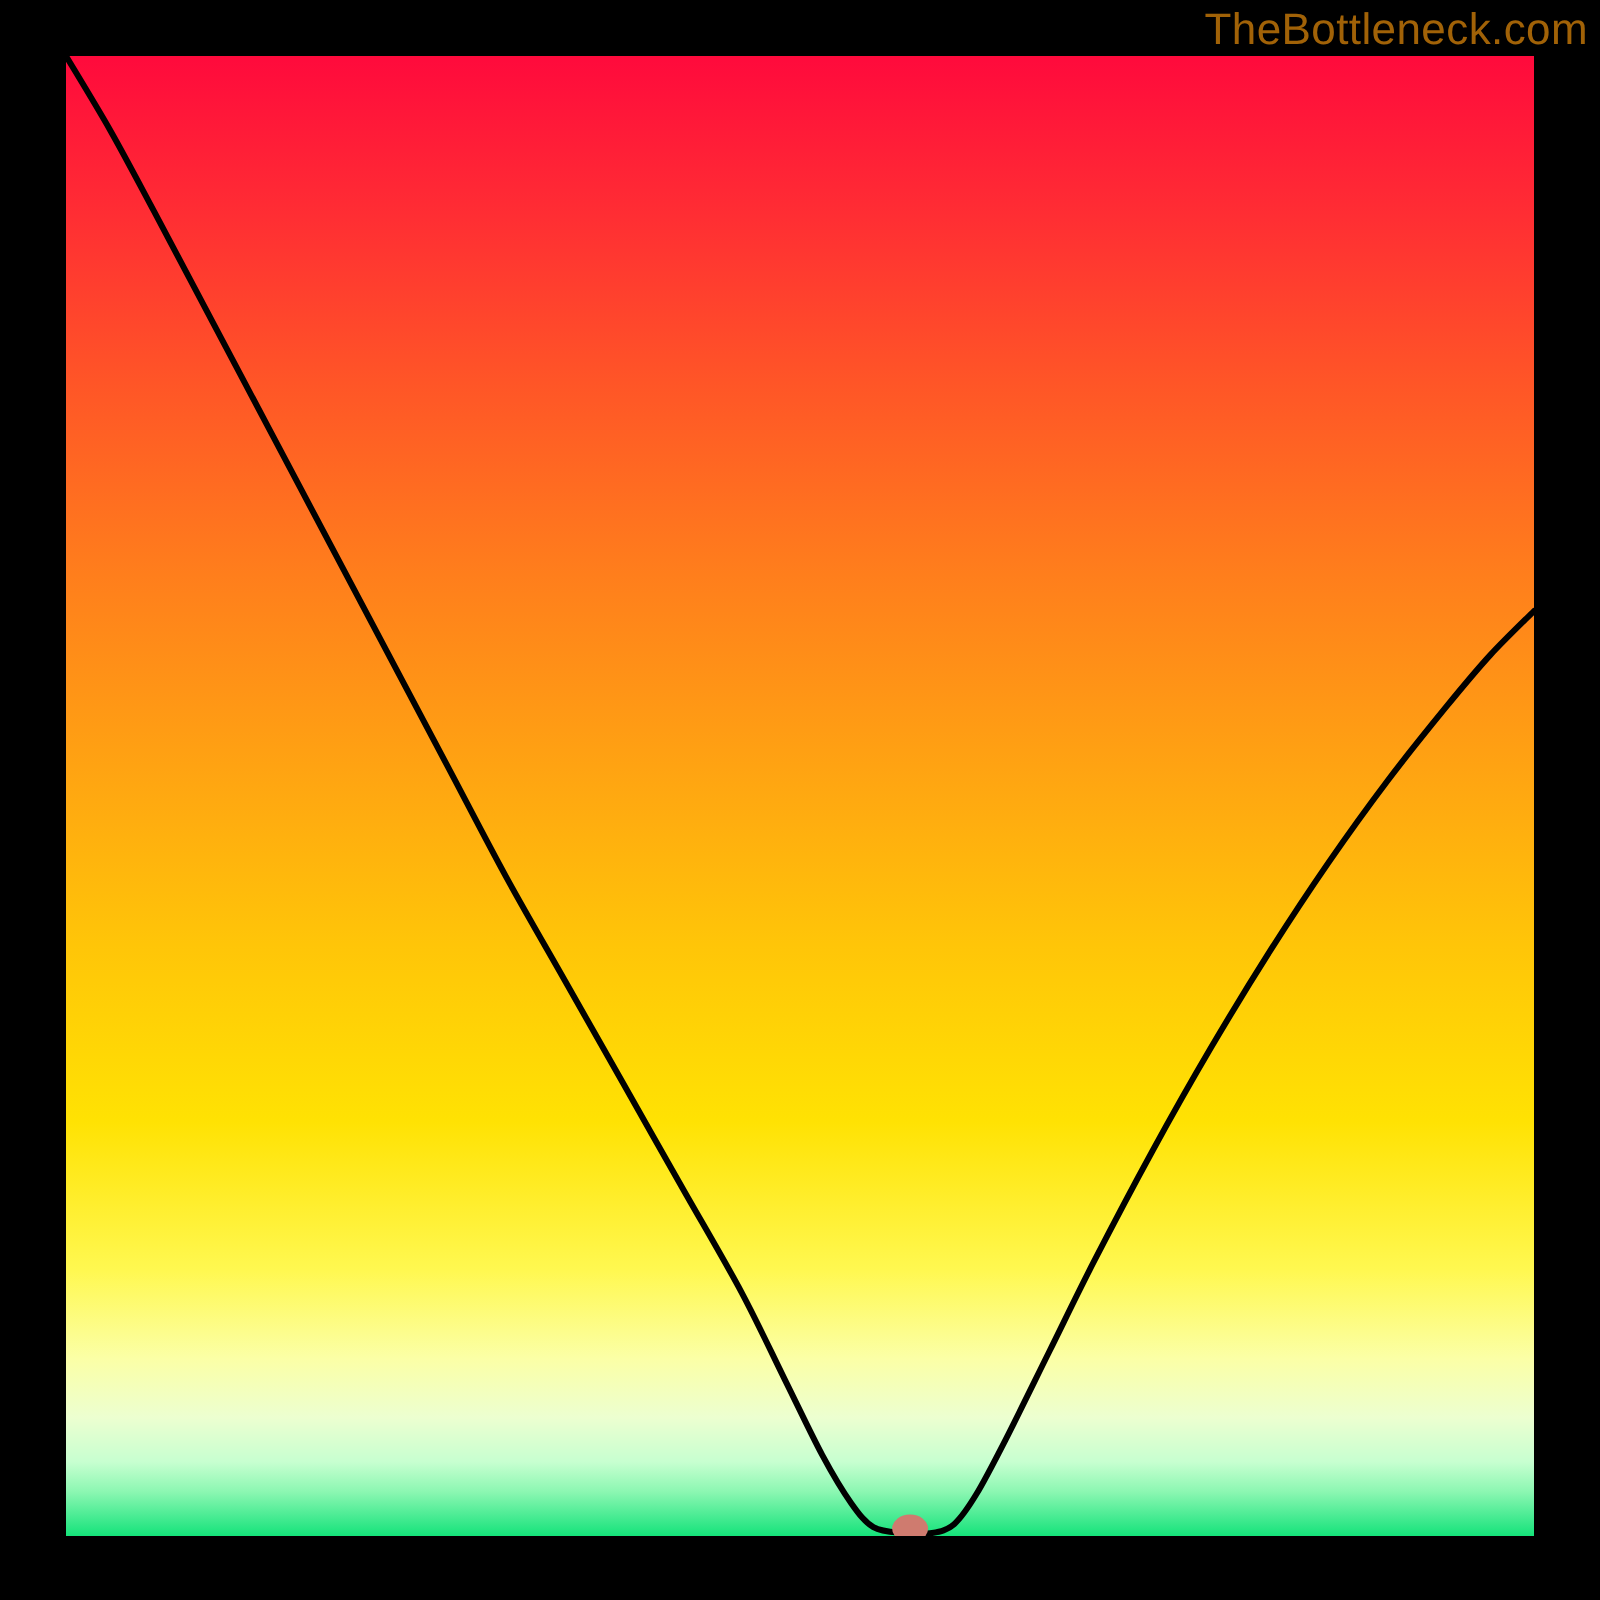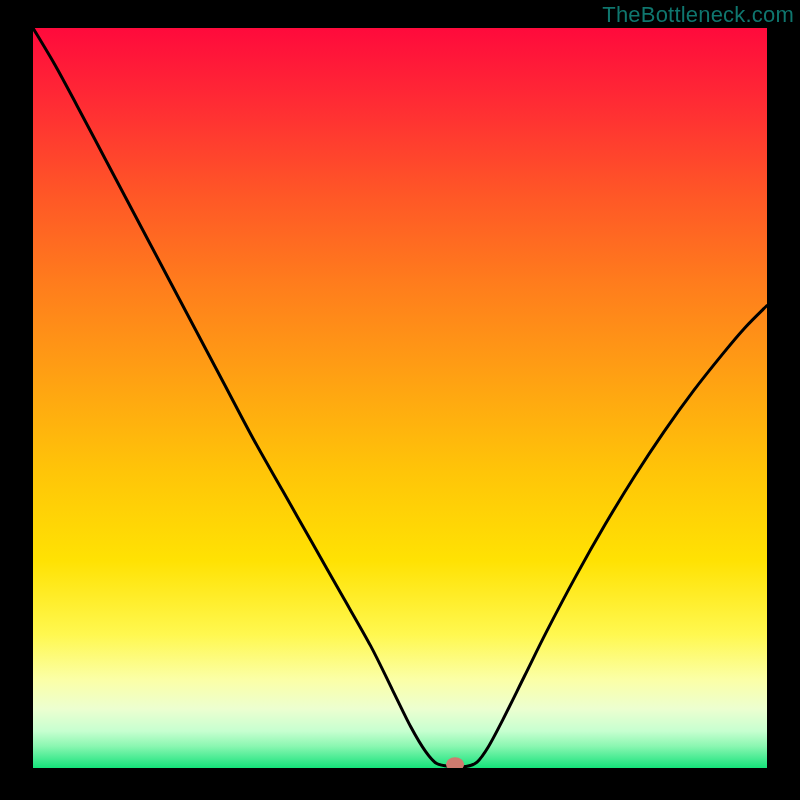--- a/index.html
+++ b/index.html
@@ -32,21 +32,21 @@
       #c7ffd0 95%,
       #8cf7b2 97%,
       #3ce98d 99%,
       #15e37a 100%
     );
   }
   .watermark {
     position: absolute;
     top: 2px;
     right: 6px;
-    color: #0f766e;
+    color: #a16207;
     font-family: Arial, Helvetica, sans-serif;
     font-size: 22px;
     font-weight: 500;
     letter-spacing: 0.2px;
   }
   svg { display: block; }
 </style>
 </head>
 <body>
 

